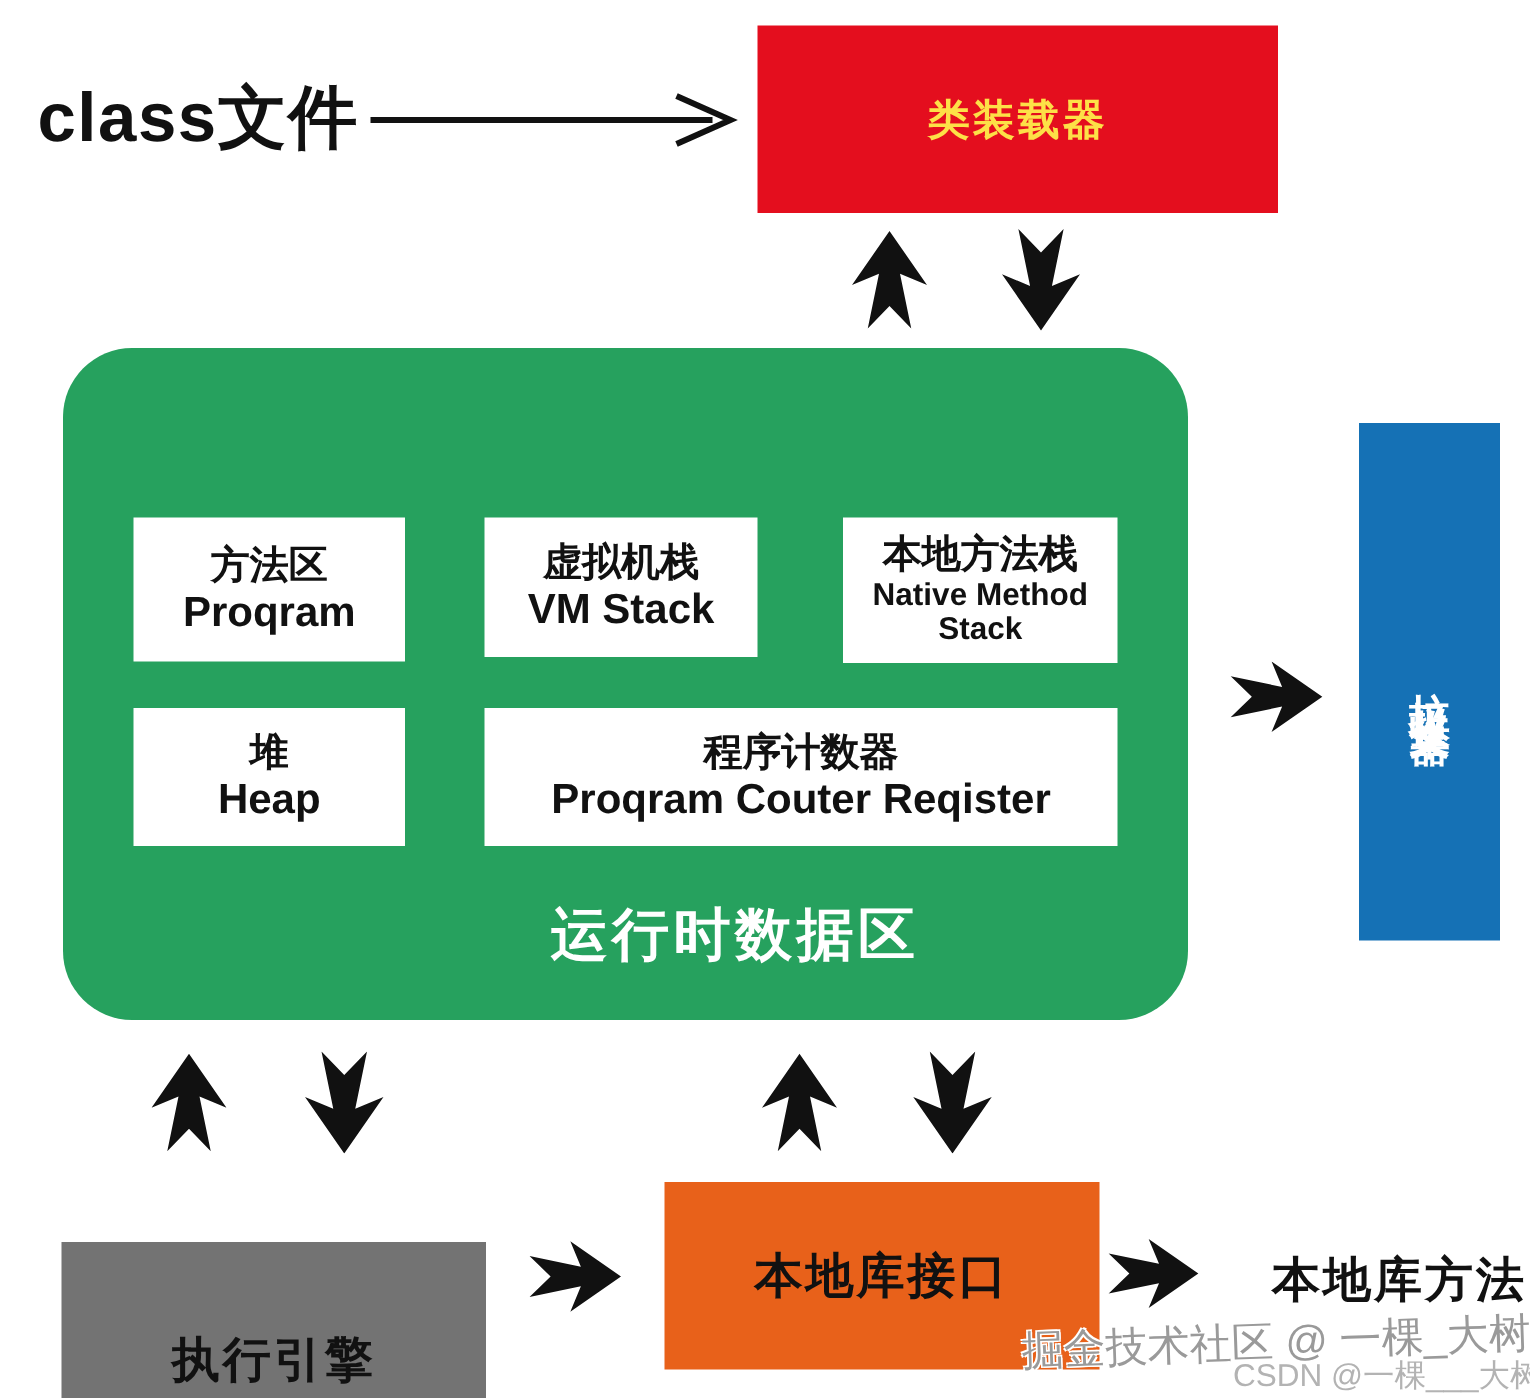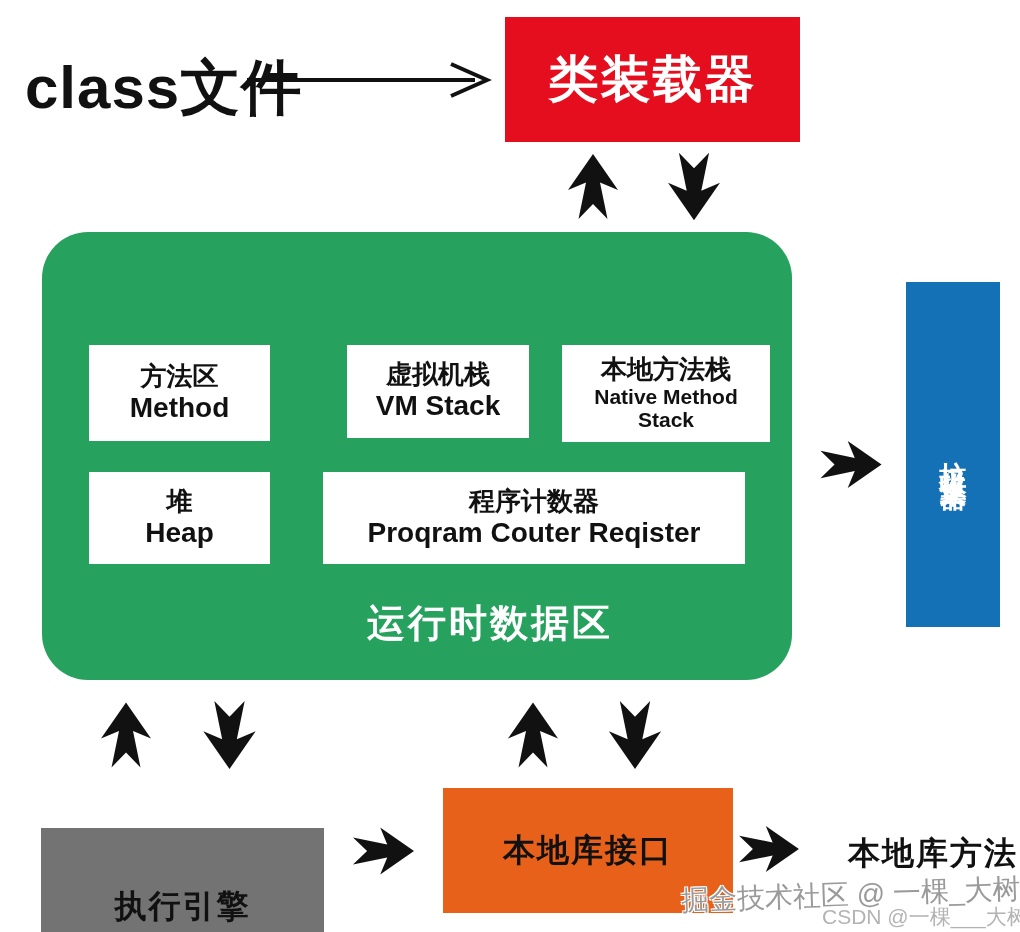--- a/index.html
+++ b/index.html
@@ -4,34 +4,34 @@
 <style>
   html,body{margin:0;padding:0;background:#ffffff;}
   #canvas{
     position:relative;width:1020px;height:932px;background:#ffffff;overflow:hidden;
     font-family:"Liberation Sans","DejaVu Sans",sans-serif;
   }
   .abs{position:absolute;}
   .box{display:flex;align-items:center;justify-content:center;text-align:center;box-sizing:border-box;}
 
   
-  .class-file{left:25px;top:48px;font-size:60px;font-weight:bold;color:#111;letter-spacing:1px;}
-  .red-box{left:505px;top:17px;width:295px;height:125px;background:#E40E1E;color:#ffffff;font-size:50px;font-weight:bold;letter-spacing:2px;}
+  .class-file{left:25px;top:48px;font-size:46px;font-weight:bold;color:#111;letter-spacing:1px;}
+  .red-box{left:505px;top:17px;width:347px;height:125px;background:#E40E1E;color:#fde047;font-size:28px;font-weight:bold;letter-spacing:2px;}
 
   
   .green-box{left:42px;top:232px;width:750px;height:448px;background:#26A15E;border-radius:46px;}
   .green-title{left:42px;top:264px;width:750px;text-align:center;color:#fff;font-size:38px;font-weight:bold;letter-spacing:3px;}
   .green-footer{left:42px;top:598px;width:896px;text-align:center;color:#fff;font-size:38px;font-weight:bold;letter-spacing:3px;}
   .cell{background:#fff;color:#111;flex-direction:column;line-height:1.15;}
   .cell .zh{font-size:26px;font-weight:bold;}
   .cell .en{font-size:28px;font-weight:bold;}
   .cell .en-sm{font-size:21px;font-weight:bold;line-height:1.1;}
   .cell-method{left:89px;top:345px;width:181px;height:96px;}
-  .cell-vm{left:323px;top:345px;width:182px;height:93px;margin-left:24px;}
-  .cell-native{left:562px;top:345px;width:208px;height:97px;}
+  .cell-vm{left:323px;top:345px;width:182px;height:93px;}
+  .cell-native{left:562px;top:345px;width:183px;height:97px;}
   .cell-heap{left:89px;top:472px;width:181px;height:92px;}
   .cell-pcr{left:323px;top:472px;width:422px;height:92px;}
 
   
   .blue-box{left:906px;top:282px;width:94px;height:345px;background:#1571B5;color:#fff;}
   .blue-box .vtext{writing-mode:vertical-rl;text-orientation:upright;font-size:27px;font-weight:bold;letter-spacing:6px;}
 
   
   .yellow-box{left:41px;top:828px;width:283px;height:158px;background:#737373;color:#111;font-size:32px;font-weight:bold;letter-spacing:2px;}
   .orange-box{left:443px;top:788px;width:290px;height:125px;background:#E8611A;color:#111;font-size:32px;font-weight:bold;letter-spacing:2px;}
@@ -67,21 +67,21 @@
     <polygon class="dart" points="50,0 100,72 64,57 79,130 50,100 21,130 36,57 0,72"></polygon>
   </svg>
   <svg class="abs arrow-svg" style="left:668px;top:150px;" width="52" height="73" viewBox="0 0 100 130">
     <polygon class="dart" points="50,130 100,58 64,73 79,0 50,30 21,0 36,73 0,58"></polygon>
   </svg>
 
   <div class="abs green-box"></div>
 
   <div class="abs box cell cell-method">
     <span class="zh">方法区</span>
-    <span class="en">Method</span>
+    <span class="en">Proqram</span>
   </div>
 
   <div class="abs box cell cell-vm">
     <span class="zh">虚拟机栈</span>
     <span class="en">VM Stack</span>
   </div>
 
   <div class="abs box cell cell-native">
     <span class="zh">本地方法栈</span>
     <span class="en-sm">Native Method</span>

